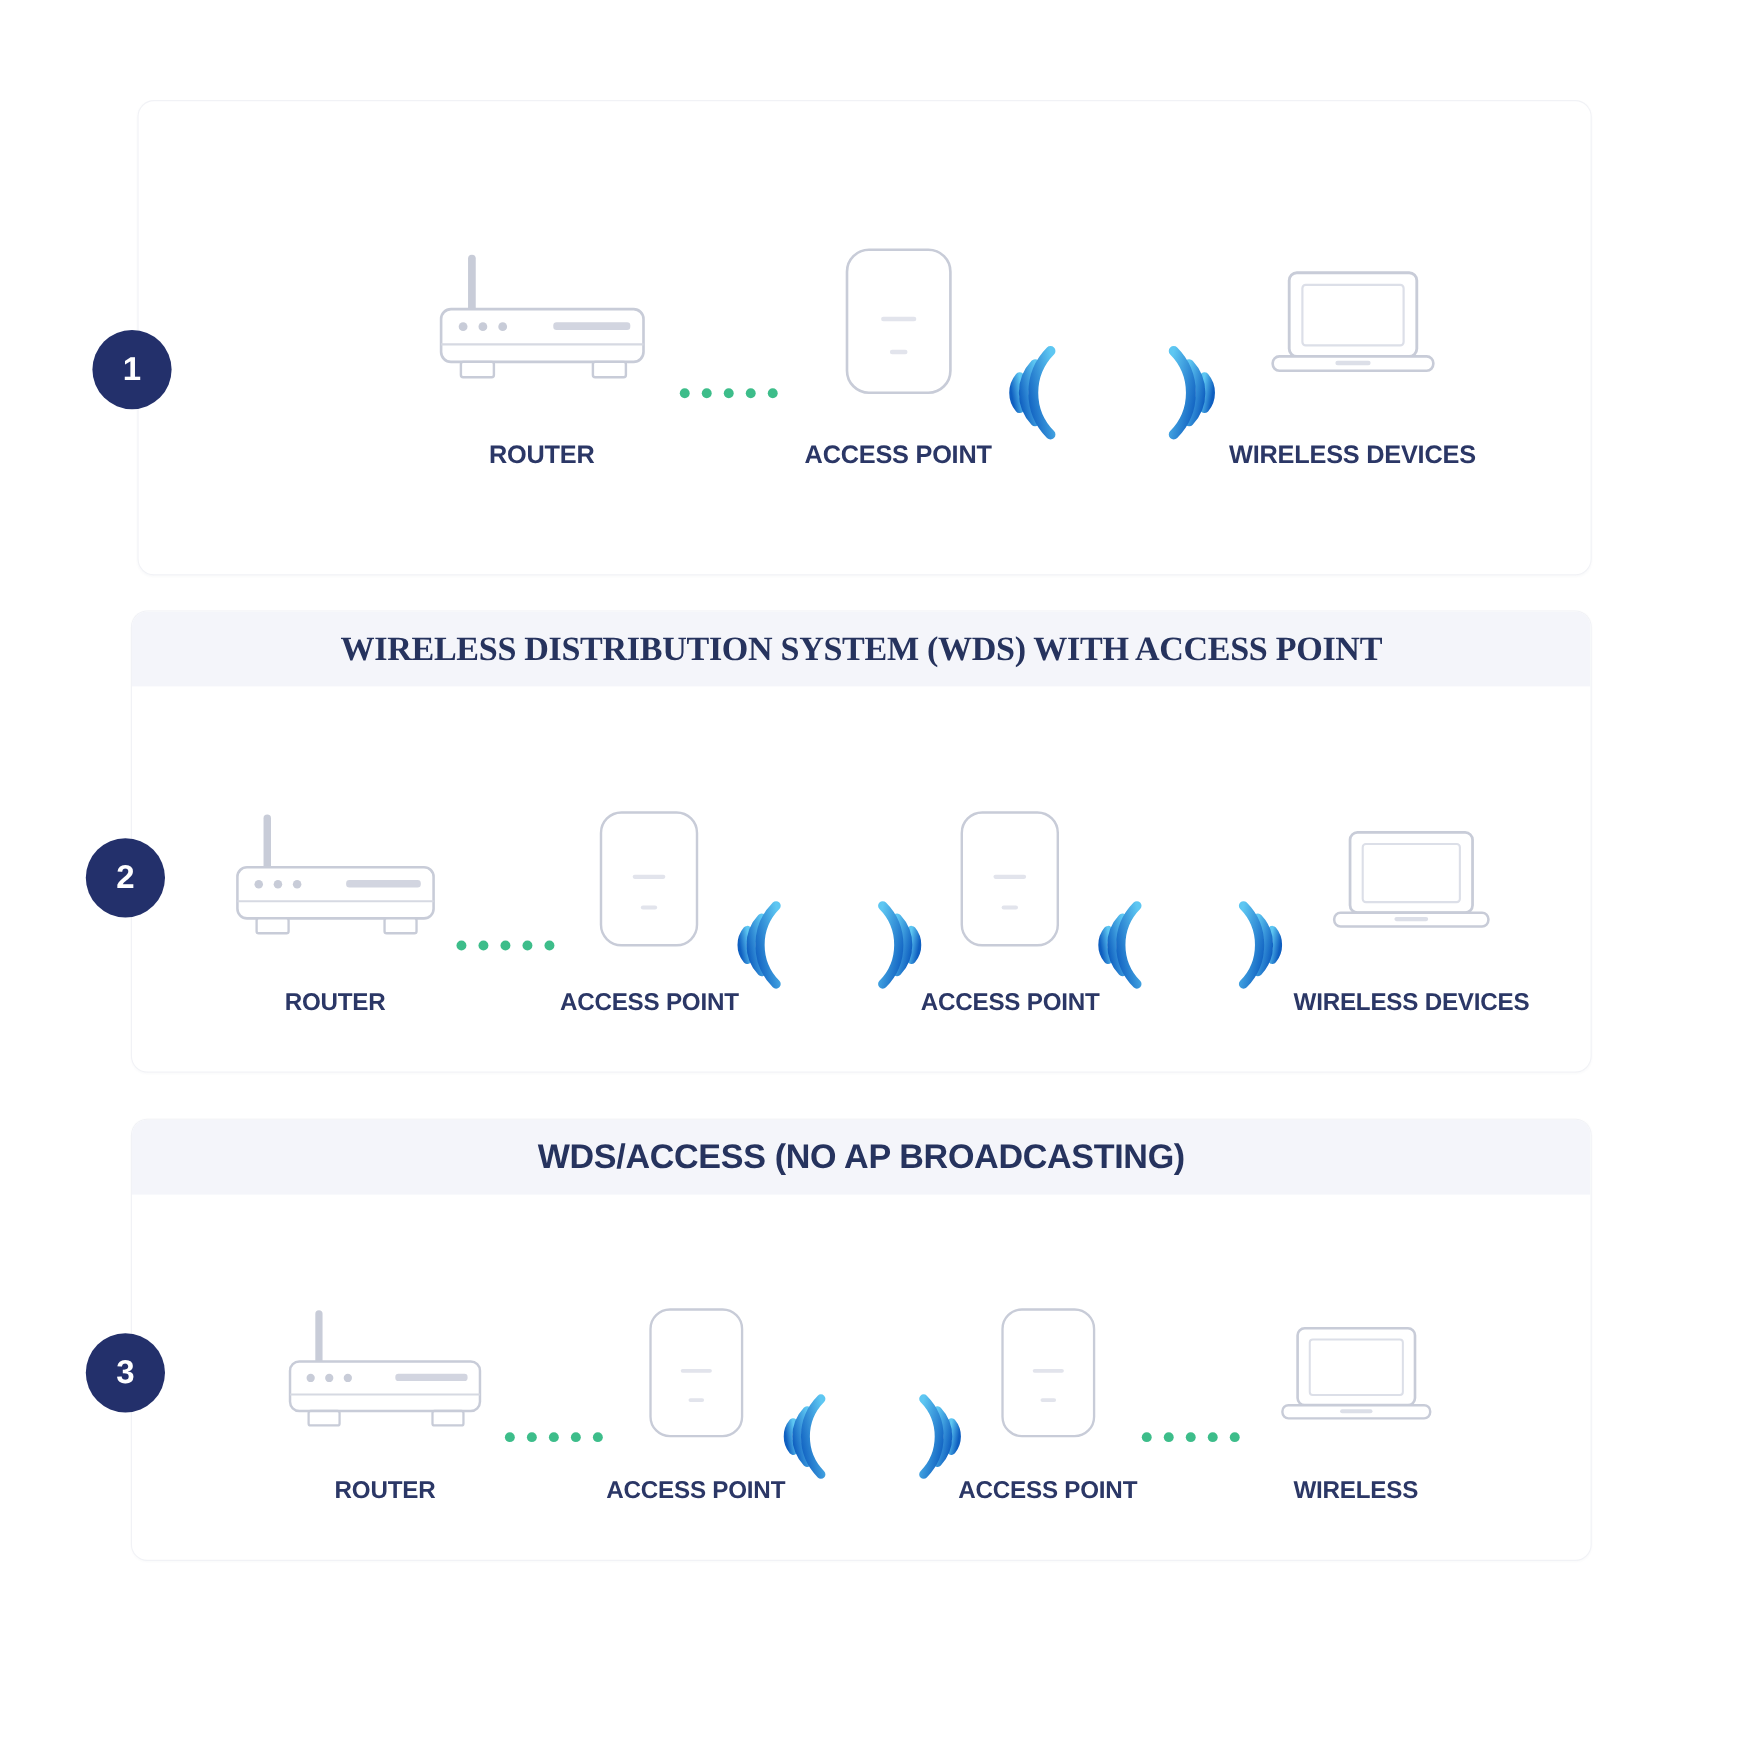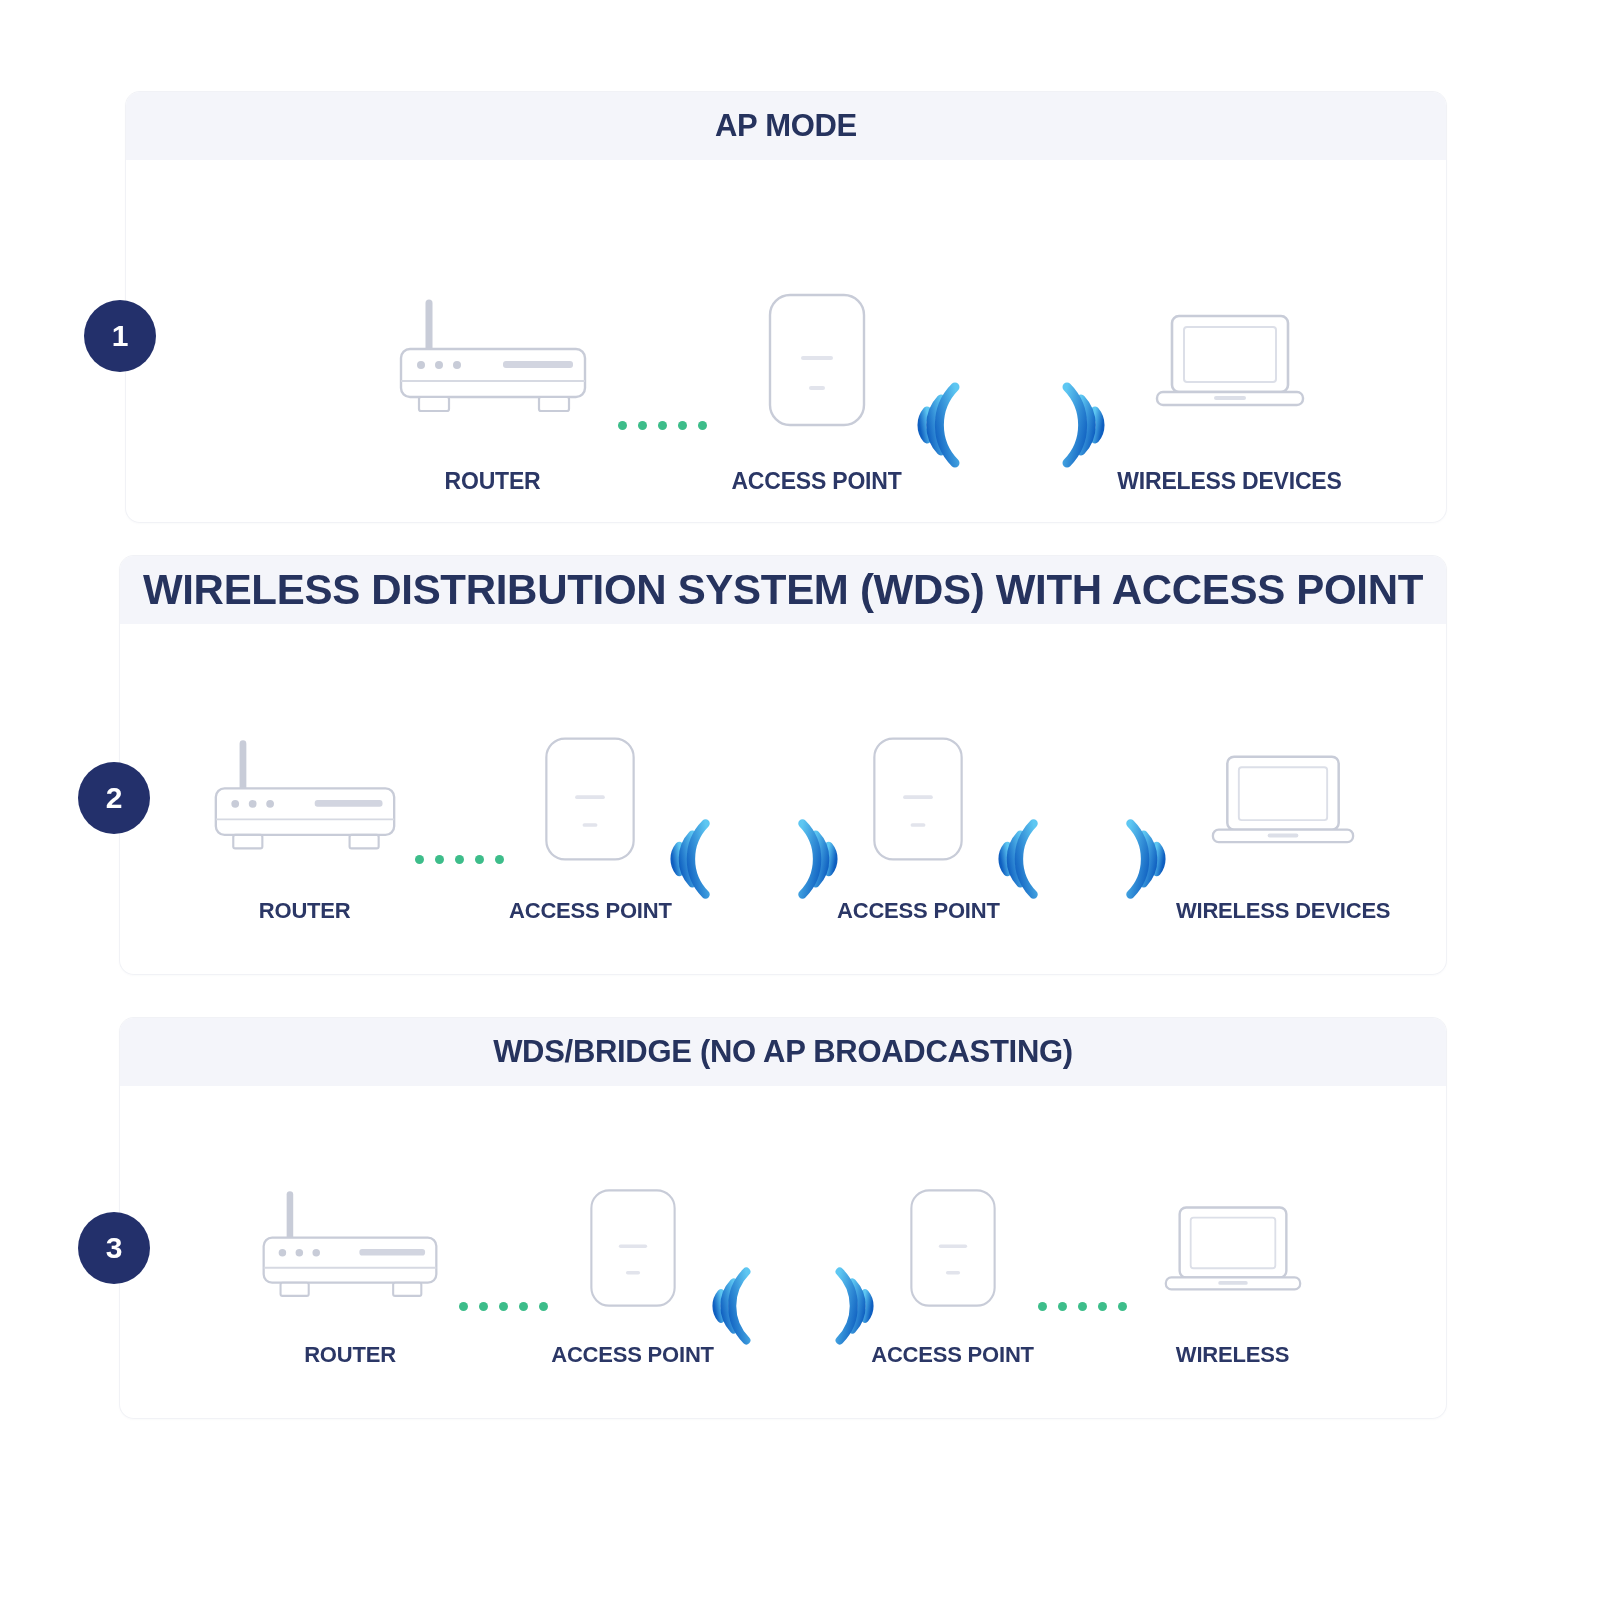--- a/index.html
+++ b/index.html
@@ -90,23 +90,20 @@
 </head>
 <body>
 
 <div class="page">
 
   <div class="badge" style="left:84px; top:300px;">
     <span>1</span>
   </div>
 
   <div class="panel" style="left:126px; top:92px; width:1320px; height:430px;">
-    <div class="panel-header">
-      <div class="panel-title" style="font-size:31px;">AP MODE</div>
-    </div>
     <div class="panel-body" style="height:362px;">
 
       <div class="devrow" style="left:210px; top:130px; width:1060px;">
 
         <div class="node" style="width:230px;">
           <div class="node-art" style="height:140px;">
             <svg width="200" height="130" viewBox="0 0 200 130">
               <line x1="36" y1="8" x2="36" y2="58" stroke="#c8ccd8" stroke-width="7" stroke-linecap="round"></line>
               <rect x="8" y="54" width="184" height="48" rx="9" fill="#ffffff" stroke="#c8ccd8" stroke-width="2.4"></rect>
               <line x1="8" y1="86" x2="192" y2="86" stroke="#d6d9e2" stroke-width="2"></line>
@@ -186,21 +183,21 @@
       </div>
     </div>
   </div>
 
   <div class="badge" style="left:78px; top:762px;">
     <span>2</span>
   </div>
 
   <div class="panel" style="left:120px; top:556px; width:1326px; height:418px;">
     <div class="panel-header">
-      <div class="panel-title" style="font-size:42px;">WIRELESS DISTRIBUTION SYSTEM (WDS) WITH ACCESS POINT</div>
+      <div class="panel-title" style="font-size:31px;font-family:Liberation Serif, serif;">WIRELESS DISTRIBUTION SYSTEM (WDS) WITH ACCESS POINT</div>
     </div>
     <div class="panel-body" style="height:350px;">
 
       <div class="devrow" style="left:80px; top:110px; width:1200px;">
 
         <div class="node" style="width:215px;">
           <div class="node-art" style="height:130px;">
             <svg width="196" height="126" viewBox="0 0 200 130">
               <line x1="36" y1="8" x2="36" y2="58" stroke="#c8ccd8" stroke-width="7" stroke-linecap="round"></line>
               <rect x="8" y="54" width="184" height="48" rx="9" fill="#ffffff" stroke="#c8ccd8" stroke-width="2.4"></rect>
@@ -321,21 +318,21 @@
       </div>
     </div>
   </div>
 
   <div class="badge" style="left:78px; top:1212px;">
     <span>3</span>
   </div>
 
   <div class="panel" style="left:120px; top:1018px; width:1326px; height:400px;">
     <div class="panel-header">
-      <div class="panel-title" style="font-size:31px;">WDS/BRIDGE (NO AP BROADCASTING)</div>
+      <div class="panel-title" style="font-size:31px;">WDS/ACCESS (NO AP BROADCASTING)</div>
     </div>
     <div class="panel-body" style="height:332px;">
 
       <div class="devrow" style="left:110px; top:100px; width:1120px;">
 
         <div class="node" style="width:205px;">
           <div class="node-art" style="height:124px;">
             <svg width="190" height="122" viewBox="0 0 200 130">
               <line x1="36" y1="8" x2="36" y2="58" stroke="#c8ccd8" stroke-width="7" stroke-linecap="round"></line>
               <rect x="8" y="54" width="184" height="48" rx="9" fill="#ffffff" stroke="#c8ccd8" stroke-width="2.4"></rect>

